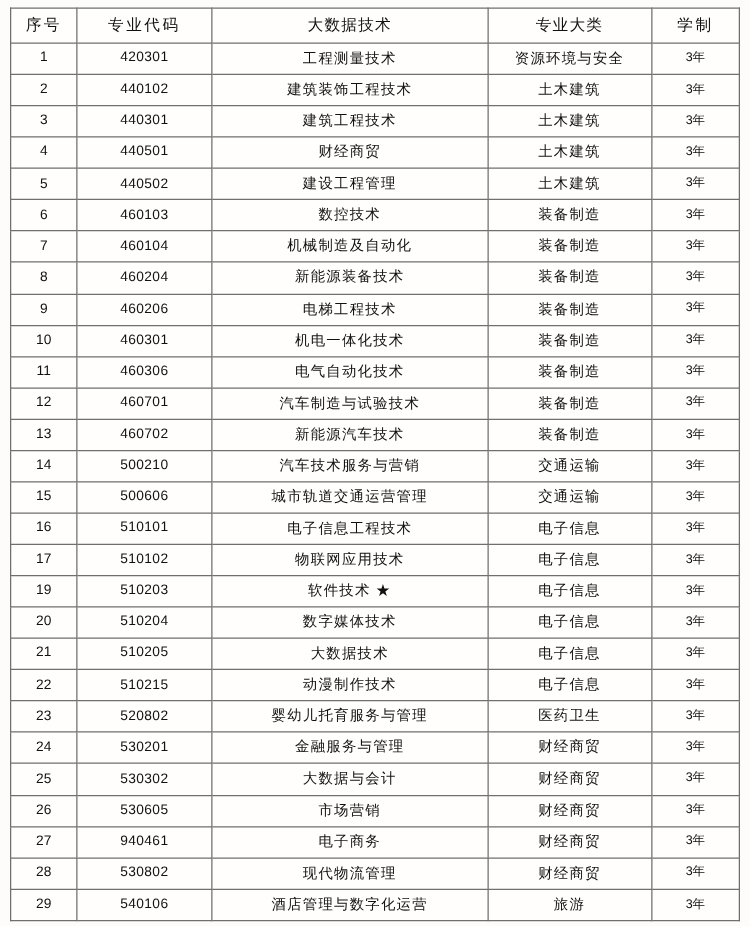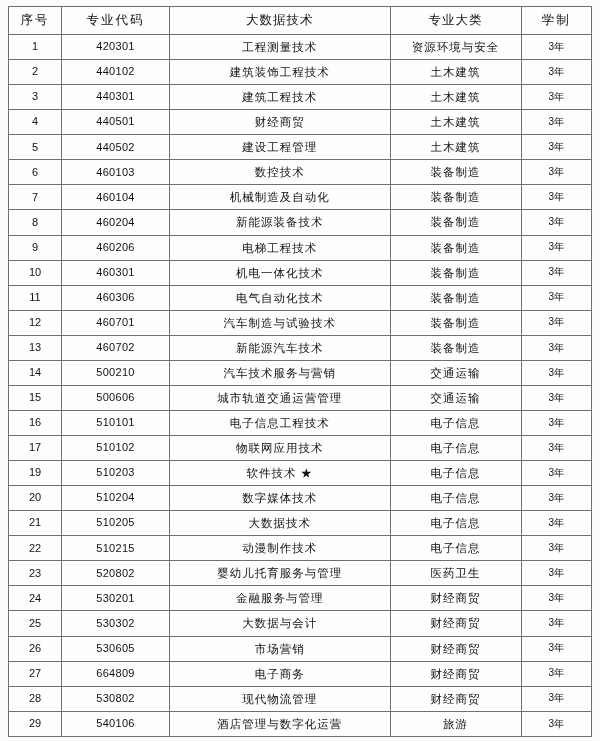--- a/index.html
+++ b/index.html
@@ -244,21 +244,21 @@
         </tr>
         <tr>
           <td class="col-idx">26</td>
           <td class="col-code">530605</td>
           <td class="col-name">市场营销</td>
           <td class="col-cat">财经商贸</td>
           <td class="col-years">3年</td>
         </tr>
         <tr>
           <td class="col-idx">27</td>
-          <td class="col-code">664809</td>
+          <td class="col-code">940461</td>
           <td class="col-name">电子商务</td>
           <td class="col-cat">财经商贸</td>
           <td class="col-years">3年</td>
         </tr>
         <tr>
           <td class="col-idx">28</td>
           <td class="col-code">530802</td>
           <td class="col-name">现代物流管理</td>
           <td class="col-cat">财经商贸</td>
           <td class="col-years">3年</td>

